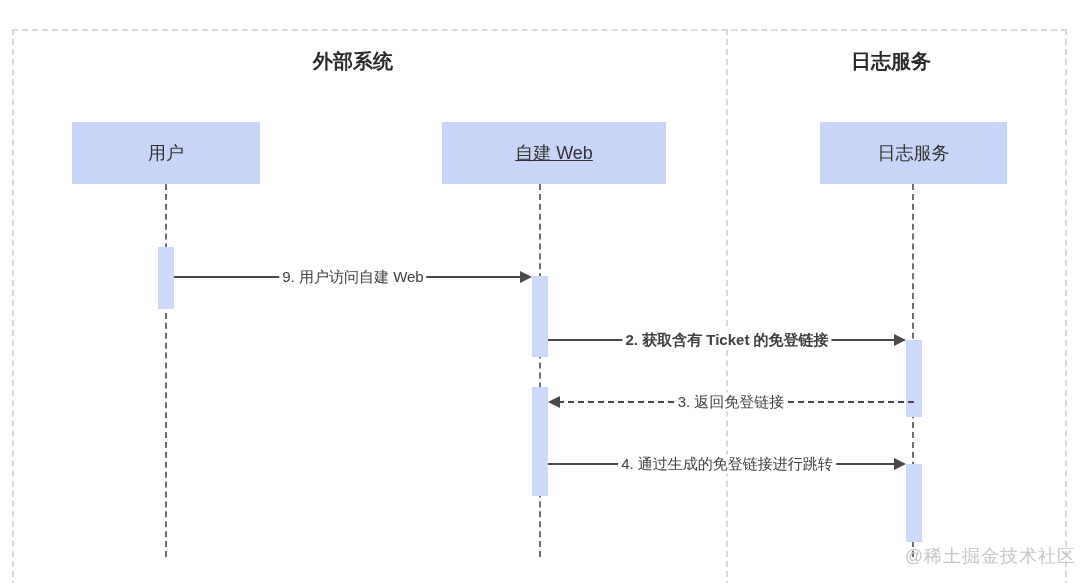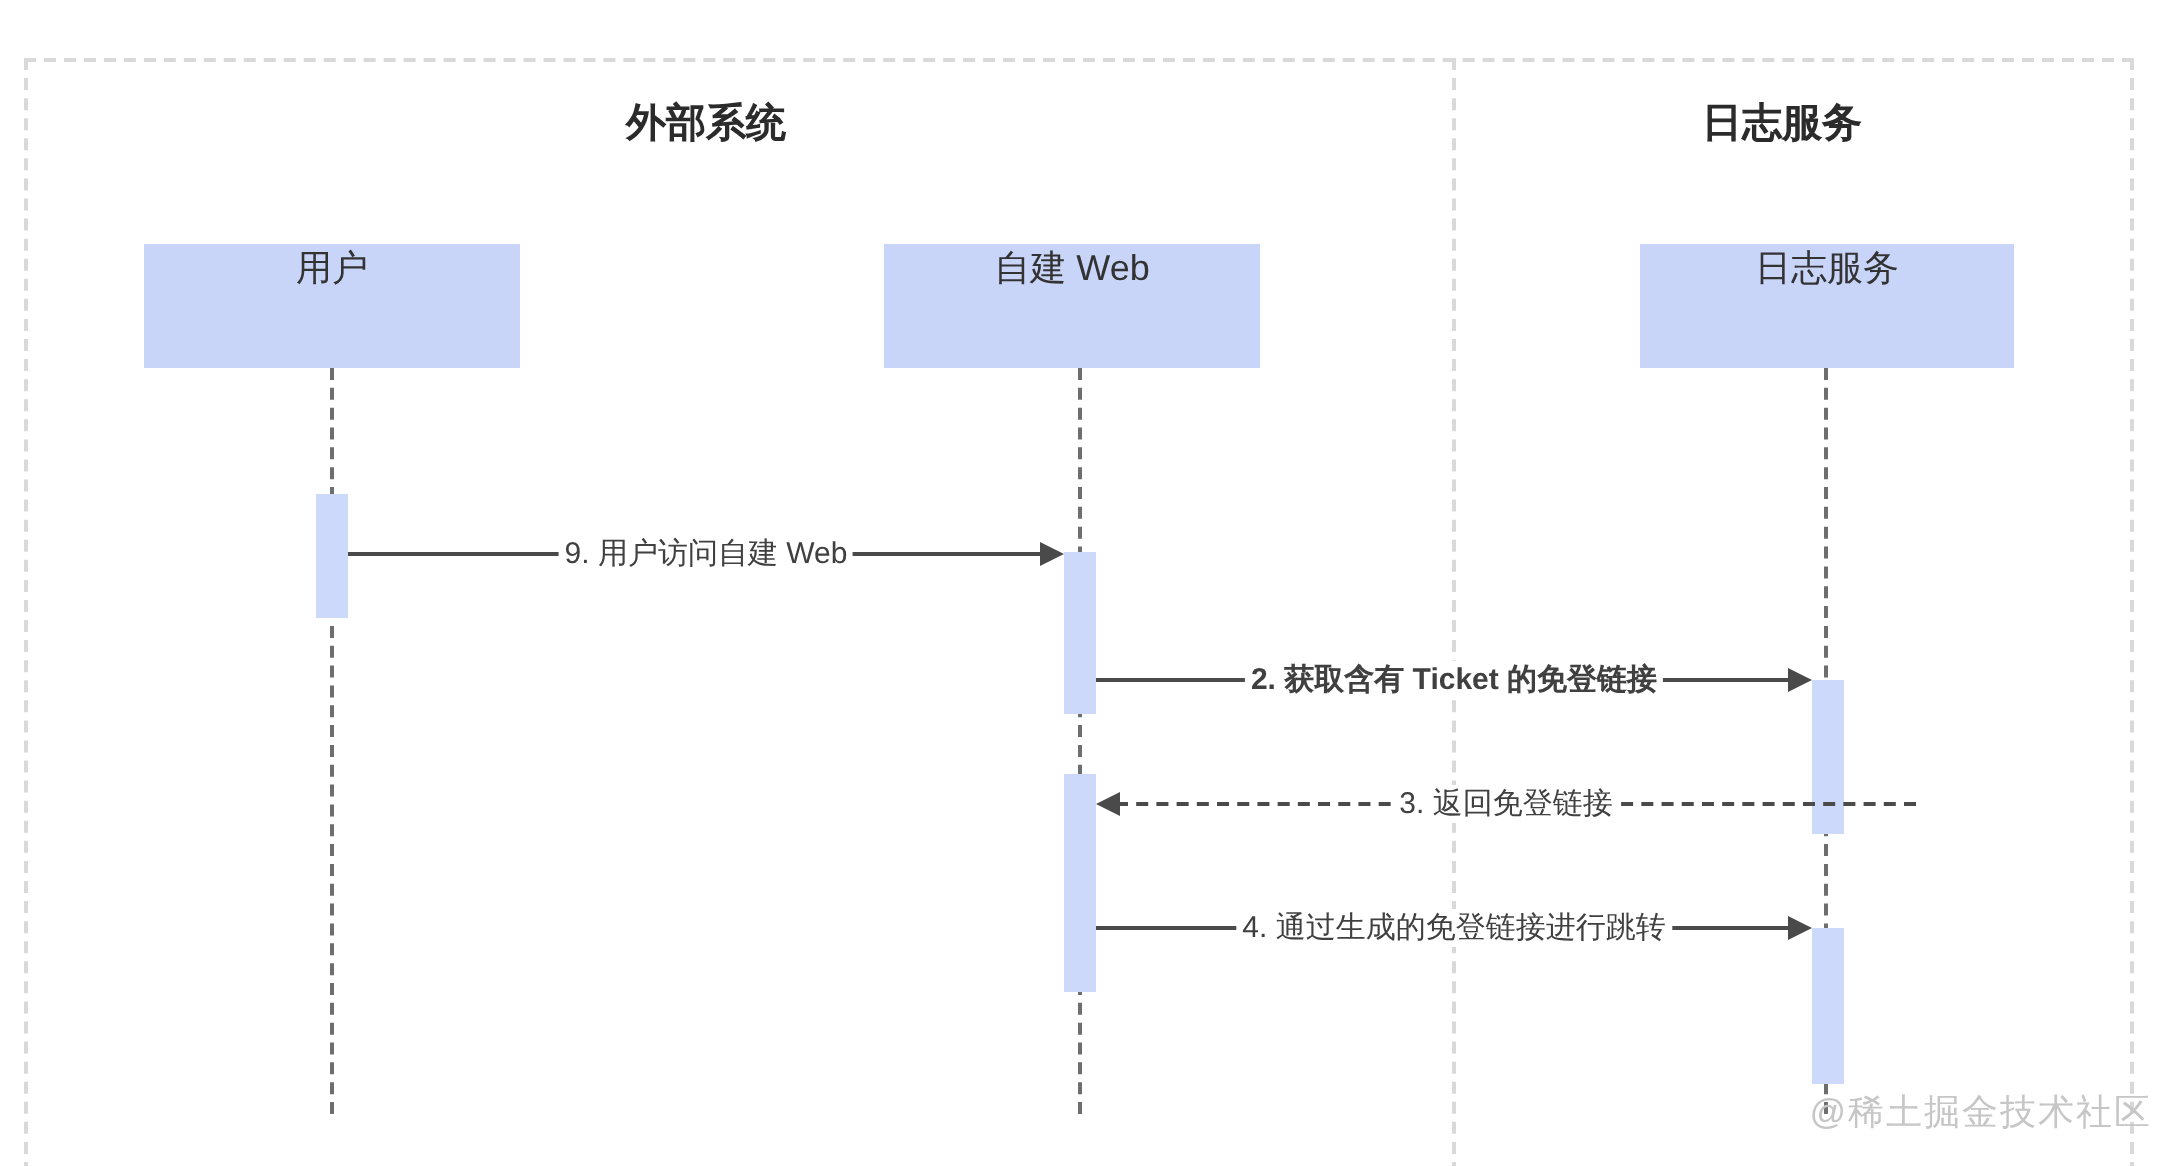--- a/index.html
+++ b/index.html
@@ -20,43 +20,43 @@
     border:2px dashed var(--boundary-border);box-sizing:border-box;}
   .boundary-divider{position:absolute;left:726px;top:12px;height:558px;width:0;
     border-left:2px dashed var(--boundary-border);}
 
   .group-title{position:absolute;top:31px;transform:translateX(-50%);
     font-size:20px;font-weight:600;color:var(--title-color);white-space:nowrap;}
   .group-title.left{left:353px;}
   .group-title.right{left:891px;}
 
   .participant{position:absolute;top:105px;height:62px;background:var(--box-fill);
-    display:flex;align-items:flex-start;justify-content:center;
+    display:flex;align-items:center;justify-content:center;
     font-size:18px;color:#333;white-space:nowrap;}
   .participant.user{left:72px;width:188px;}
-  .participant.web{left:442px;width:188px;}
+  .participant.web{left:442px;width:224px;text-decoration:underline;}
   .participant.log{left:820px;width:187px;}
 
   .lifeline{position:absolute;top:167px;height:373px;width:0;
     border-left:2px dashed var(--lifeline);}
   .lifeline.user{left:165px;}
   .lifeline.web{left:539px;}
   .lifeline.log{left:912px;}
 
   .activation{position:absolute;width:16px;background:var(--activation-fill);}
   .act-user-1{left:158px;top:230px;height:62px;}
   .act-web-1{left:532px;top:259px;height:81px;}
   .act-web-2{left:532px;top:370px;height:109px;}
   .act-log-1{left:906px;top:323px;height:77px;}
   .act-log-2{left:906px;top:447px;height:78px;}
 
   .message{position:absolute;height:20px;}
   .msg-1{left:174px;top:250px;width:358px;}
   .msg-2{left:548px;top:313px;width:358px;font-weight:bold;}
-  .msg-3{left:548px;top:375px;width:366px;padding-left:44px;}
+  .msg-3{left:548px;top:375px;width:366px;}
   .msg-4{left:548px;top:437px;width:358px;text-decoration:underline;}
 
   .msg-line{position:absolute;top:9px;height:0;border-top:2px solid var(--line);}
   .msg-line.to-right{left:0;right:10px;}
   .msg-line.to-left{left:10px;right:0;}
   .msg-line.dashed{border-top-style:dashed;}
 
   .arrowhead{position:absolute;top:4px;width:0;height:0;border-style:solid;}
   .arrowhead.right{right:0;border-width:6px 0 6px 12px;
     border-color:transparent transparent transparent var(--line);}

